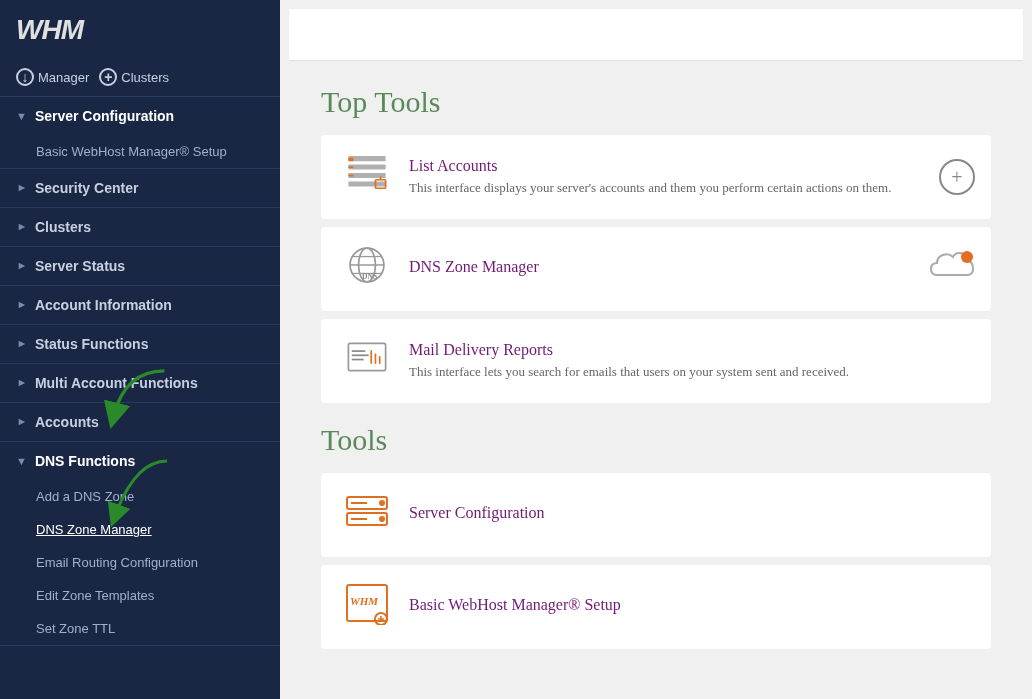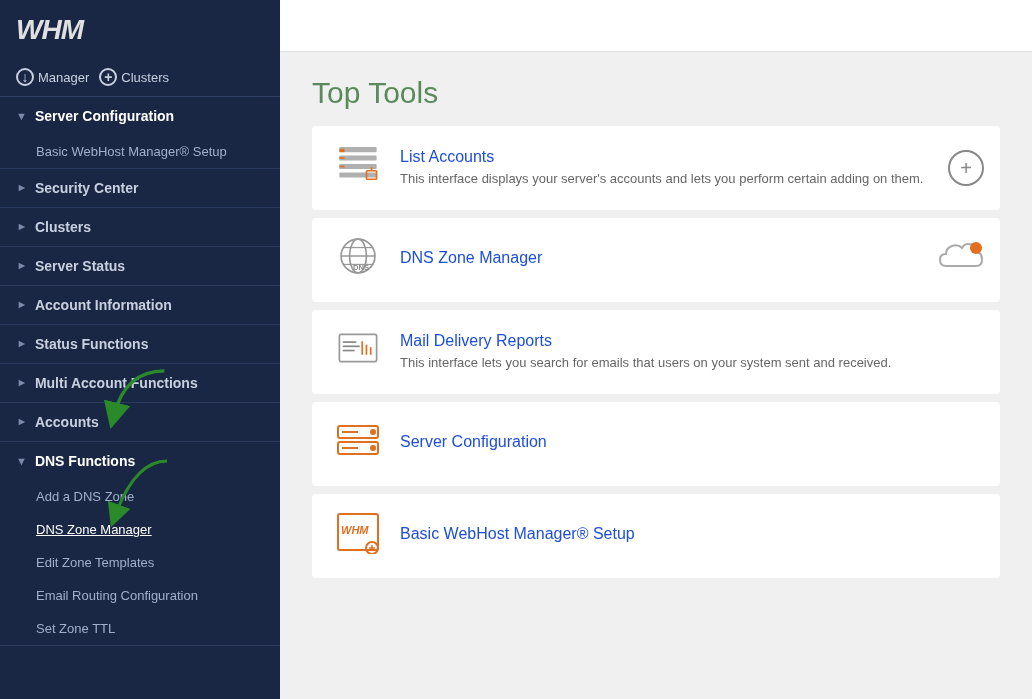--- a/index.html
+++ b/index.html
@@ -96,21 +96,22 @@
     .nav-sub-item.active {
       color: white;
       text-decoration: underline;
     }
 
     
     #main {
       flex: 1;
       overflow-y: auto;
       background: #f0f0f0;
-      padding: 0;
+      padding: 9px;
+      font-family: Liberation Serif, serif;
     }
 
     .main-header {
       background: white;
       padding: 0 32px;
       height: 52px;
       display: flex;
       align-items: center;
       border-bottom: 1px solid #e0e0e0;
     }
@@ -148,21 +149,21 @@
     }
 
     .tool-icon-svg {
       width: 44px;
       height: 44px;
     }
 
     .tool-info { flex: 1; }
     .tool-name {
       font-size: 16px;
-      color: #1d4ed8;
+      color: #701a75;
       font-weight: 400;
       margin-bottom: 4px;
       cursor: pointer;
     }
     .tool-desc {
       font-size: 13px;
       color: #666;
       line-height: 1.4;
     }
 
@@ -280,24 +281,24 @@
       <span class="nav-arrow open">▼</span>
       <span>DNS Functions</span>
     </div>
     <div class="nav-sub-item">
       <span>Add a DNS Zone</span>
     </div>
     <div class="nav-sub-item active" style="position:relative;">
       <span>DNS Zone Manager</span>
     </div>
     <div class="nav-sub-item">
+      <span>Email Routing Configuration</span>
+    </div>
+    <div class="nav-sub-item">
       <span>Edit Zone Templates</span>
-    </div>
-    <div class="nav-sub-item">
-      <span>Email Routing Configuration</span>
     </div>
     <div class="nav-sub-item">
       <span>Set Zone TTL</span>
     </div>
 
     <svg class="green-arrow-1" viewBox="0 0 80 60" style="position:absolute; left:80px; top:-78px; width:90px; height:70px; pointer-events:none;">
       <defs>
         <marker id="arrowhead1" markerWidth="8" markerHeight="8" refX="4" refY="4" orient="auto">
           <path d="M0,0 L0,8 L8,4 z" fill="#2a8a2a"></path>
         </marker>
@@ -333,21 +334,21 @@
           <rect x="4" y="18" width="6" height="2" rx="0" fill="#e07020"></rect>
           <rect x="4" y="26" width="44" height="6" rx="1" fill="#b0b0b0"></rect>
           <rect x="4" y="28" width="6" height="2" rx="0" fill="#e07020"></rect>
           <rect x="4" y="36" width="44" height="6" rx="1" fill="#b0b0b0"></rect>
           <rect x="36" y="34" width="12" height="10" rx="1" fill="none" stroke="#e07020" stroke-width="2"></rect>
           <line x1="42" y1="30" x2="42" y2="34" stroke="#e07020" stroke-width="2"></line>
         </svg>
       </div>
       <div class="tool-info">
         <div class="tool-name">List Accounts</div>
-        <div class="tool-desc">This interface displays your server's accounts and lets you perform certain adding on them.</div>
+        <div class="tool-desc">This interface displays your server's accounts and them you perform certain actions on them.</div>
       </div>
       <div class="top-right-action">
         <div class="plus-circle">+</div>
       </div>
     </div>
 
     <div class="tool-card">
       <div class="tool-icon-box">
         <svg class="tool-icon-svg" viewBox="0 0 52 52">
           <circle cx="26" cy="26" r="20" fill="none" stroke="#999" stroke-width="2"></circle>
@@ -382,20 +383,21 @@
           <rect x="35" y="22" width="2" height="12" fill="#e07020"></rect>
           <rect x="40" y="25" width="2" height="9" fill="#e07020"></rect>
         </svg>
       </div>
       <div class="tool-info">
         <div class="tool-name">Mail Delivery Reports</div>
         <div class="tool-desc">This interface lets you search for emails that users on your system sent and received.</div>
       </div>
     </div>
 
+    <h2 class="section-title" style="margin-top:20px;">Tools</h2>
 
     <div class="tool-card">
       <div class="tool-icon-box">
         <svg width="44" height="44" viewBox="0 0 44 44">
           <rect x="2" y="8" width="40" height="12" rx="2" fill="none" stroke="#e07020" stroke-width="2"></rect>
           <rect x="2" y="24" width="40" height="12" rx="2" fill="none" stroke="#e07020" stroke-width="2"></rect>
           <circle cx="37" cy="14" r="3" fill="#e07020"></circle>
           <circle cx="37" cy="30" r="3" fill="#e07020"></circle>
           <line x1="6" y1="14" x2="22" y2="14" stroke="#e07020" stroke-width="2"></line>
           <line x1="6" y1="30" x2="22" y2="30" stroke="#e07020" stroke-width="2"></line>

